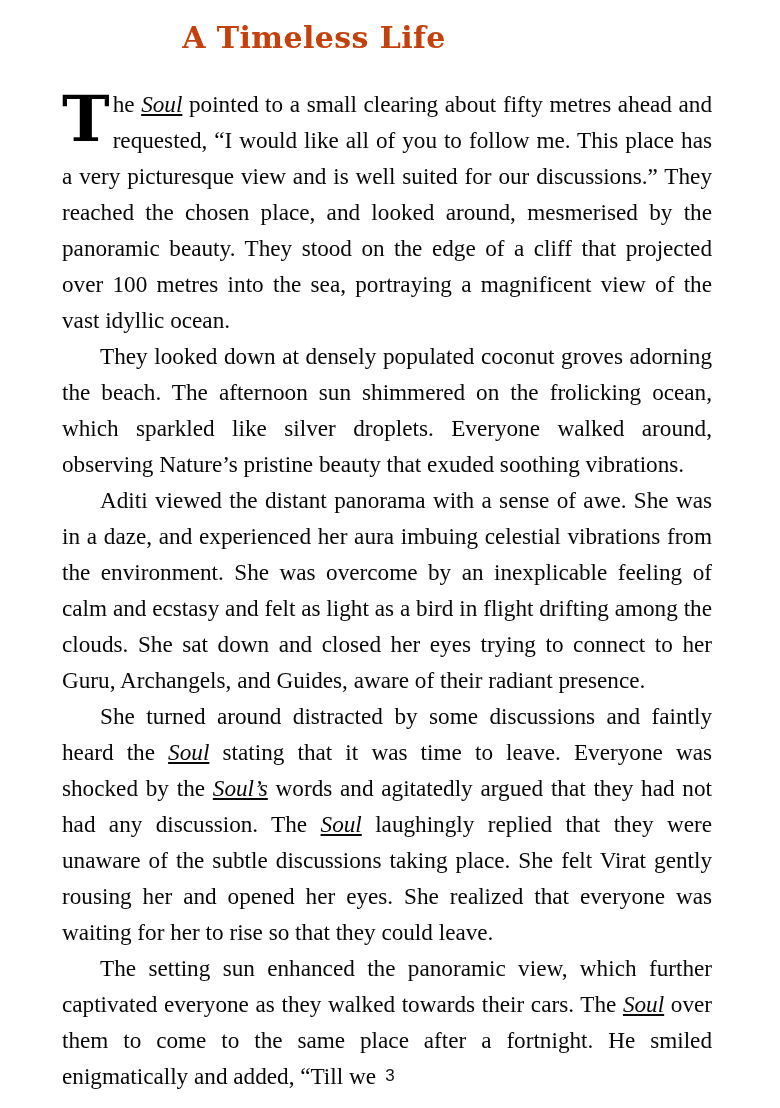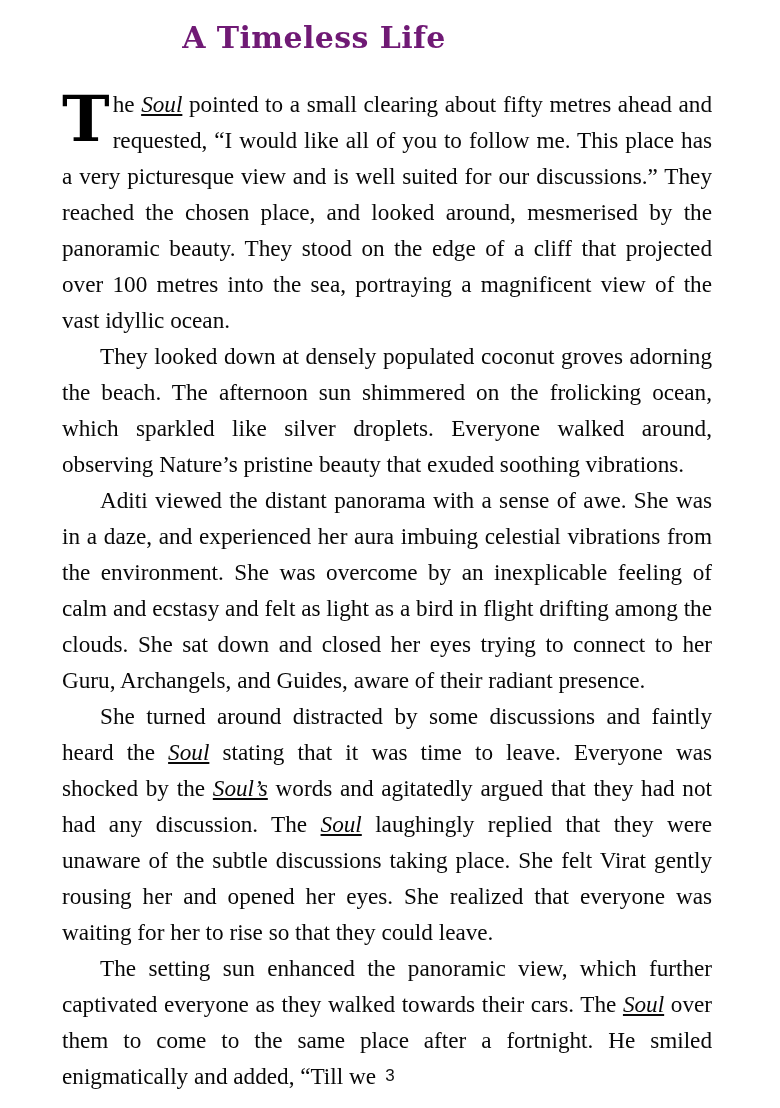--- a/index.html
+++ b/index.html
@@ -27,21 +27,21 @@
     position: absolute;
     top: 0px;
     left: 0;
     width: 628px;
     text-align: center;
     font-family: "DejaVu Serif", "Liberation Serif", serif;
     font-weight: 700;
     font-size: 30px;
     line-height: 36px;
     letter-spacing: 0.4px;
-    color: #701a75;
+    color: #c2410c;
   }
 
   
   .body-column {
     position: absolute;
     top: 86px;
     left: 62px;
     width: 650px;
   }
 

